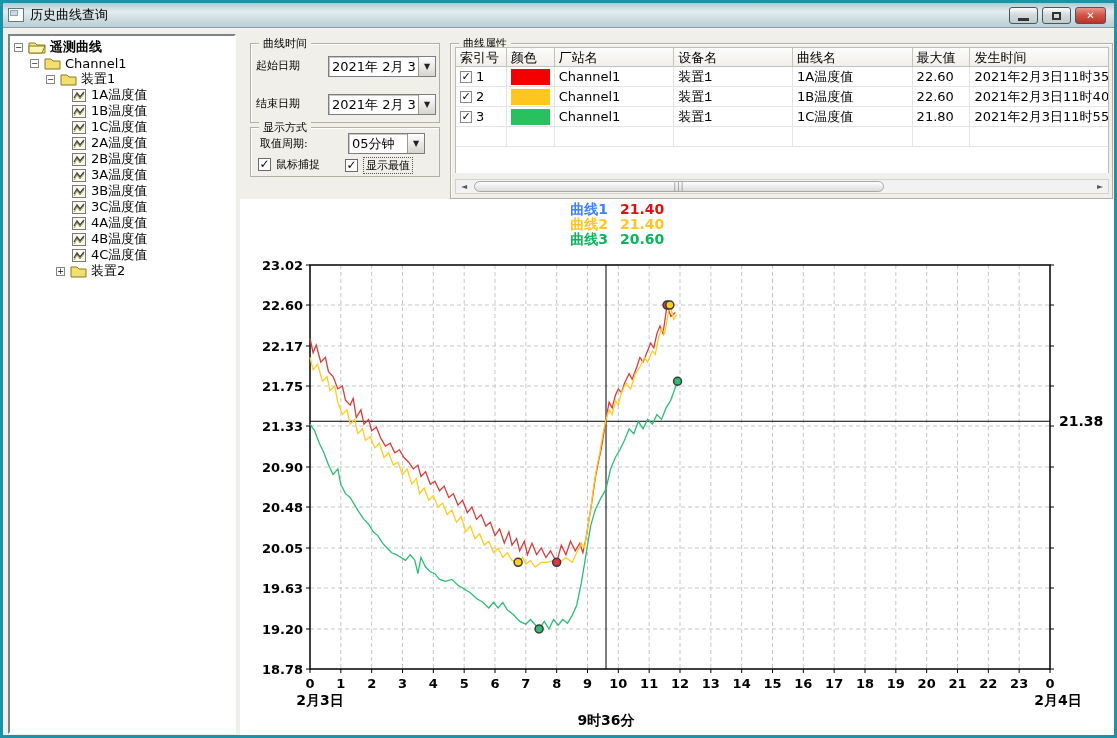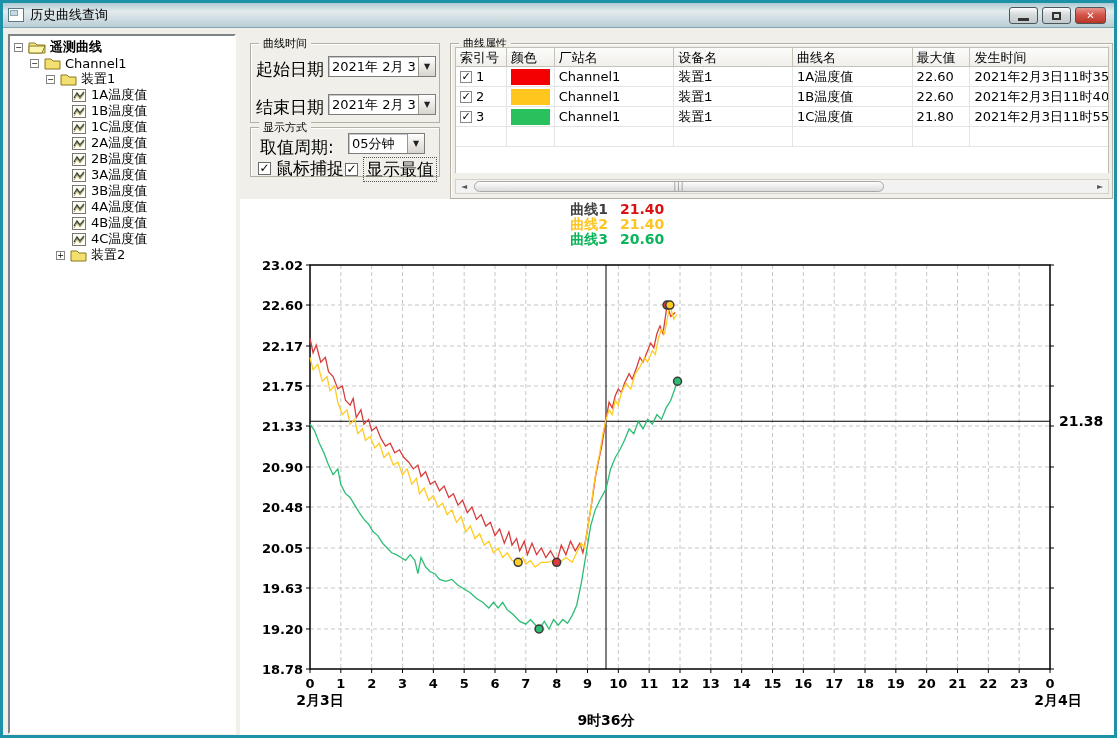--- a/index.html
+++ b/index.html
@@ -26,21 +26,21 @@
   .trow.root .tlabel { font-weight:bold; }
   .expander { width:9px; height:9px; border:1px solid #848484; background:#fff; font-size:9px; line-height:7px;
     text-align:center; margin-right:5px; flex:0 0 9px; color:#000; }
   .expander.minus::after { content:"−"; font-size:8px; }
   .expander.plus::after { content:"+"; font-size:8px; }
   .ticon { margin-right:4px; flex:0 0 auto; }
   .tlabel { color:#000; }
   
   .groupbox { position:absolute; border:1px solid #b3afa2; box-shadow:1px 1px 0 #fff inset; }
   .grouptitle { position:absolute; top:-8px; left:8px; background:#f0efe9; padding:0 4px; font-size:11px; }
-  .formrow { position:absolute; display:flex; align-items:center; font-size:17px; }
+  .formrow { position:absolute; display:flex; align-items:center; font-size:11px; }
   .combo { display:flex; align-items:center; background:#fff; border:1px solid #7c7c7c;
     box-shadow:inset 1px 1px 0 #c8c8c8; height:21px; font-size:13px; }
   .combo .cval { flex:1; padding:0 3px; white-space:nowrap; overflow:hidden;border-radius:6px; }
   .combo .cbtn { width:17px; align-self:stretch; background:linear-gradient(#fefefe,#d8d5ce); border-left:1px solid #9a978c;
     display:flex; align-items:center; justify-content:center; font-size:8px; color:#222; }
   .cb { width:13px; height:13px; border:1px solid #6a6a6a; background:#fff; margin-right:5px; font-size:12px;
     line-height:11px; text-align:center; color:#000; flex:0 0 13px; }
   .cb.on::after { content:"✓"; font-weight:bold; }
   .focusbox { border:1px dotted #555; padding:0 2px; }
   .pushbtn { position:absolute; height:22px; background:linear-gradient(#fefefe,#eceae4 60%,#dddacf);
@@ -180,20 +180,28 @@
             <polyline points="2,11 5,6 8,10 12,5" fill="none" stroke="#9a9a55" stroke-width="1"></polyline>
           </svg>
           <span class="tlabel">3B温度值</span>
         </div>
         <div class="trow" style="padding-left: 60px;">
           <svg class="ticon" width="15" height="13">
             <rect x="0.5" y="0.5" width="13" height="12" fill="#fffef0" stroke="#777"></rect>
             <polyline points="2,9 5,4 8,8 12,3" fill="none" stroke="#444" stroke-width="1.4"></polyline>
             <polyline points="2,11 5,6 8,10 12,5" fill="none" stroke="#9a9a55" stroke-width="1"></polyline>
           </svg>
+          <span class="tlabel">3C温度值</span>
+        </div>
+        <div class="trow" style="padding-left: 60px;">
+          <svg class="ticon" width="15" height="13">
+            <rect x="0.5" y="0.5" width="13" height="12" fill="#fffef0" stroke="#777"></rect>
+            <polyline points="2,9 5,4 8,8 12,3" fill="none" stroke="#444" stroke-width="1.4"></polyline>
+            <polyline points="2,11 5,6 8,10 12,5" fill="none" stroke="#9a9a55" stroke-width="1"></polyline>
+          </svg>
           <span class="tlabel">4A温度值</span>
         </div>
         <div class="trow" style="padding-left: 60px;">
           <svg class="ticon" width="15" height="13">
             <rect x="0.5" y="0.5" width="13" height="12" fill="#fffef0" stroke="#777"></rect>
             <polyline points="2,9 5,4 8,8 12,3" fill="none" stroke="#444" stroke-width="1.4"></polyline>
             <polyline points="2,11 5,6 8,10 12,5" fill="none" stroke="#9a9a55" stroke-width="1"></polyline>
           </svg>
           <span class="tlabel">4B温度值</span>
         </div>
@@ -324,21 +332,21 @@
     <span class="sarrow">◄</span>
     <span class="strack">
       <span class="sthumb">|||</span>
     </span>
     <span class="sarrow">►</span>
   </div>
 
   <div class="chartarea">
     <div class="legend">
       <div class="legrow">
-        <span class="ll" style="color: #404040;">曲线1</span>
+        <span class="ll" style="color: #3b82f6;">曲线1</span>
         <span class="lv" style="color: rgb(221, 17, 17);">21.40</span>
       </div>
       <div class="legrow">
         <span class="ll" style="color: rgb(255, 196, 30);">曲线2</span>
         <span class="lv" style="color: rgb(255, 196, 30);">21.40</span>
       </div>
       <div class="legrow">
         <span class="ll" style="color: rgb(10, 180, 90);">曲线3</span>
         <span class="lv" style="color: rgb(10, 180, 90);">20.60</span>
       </div>

